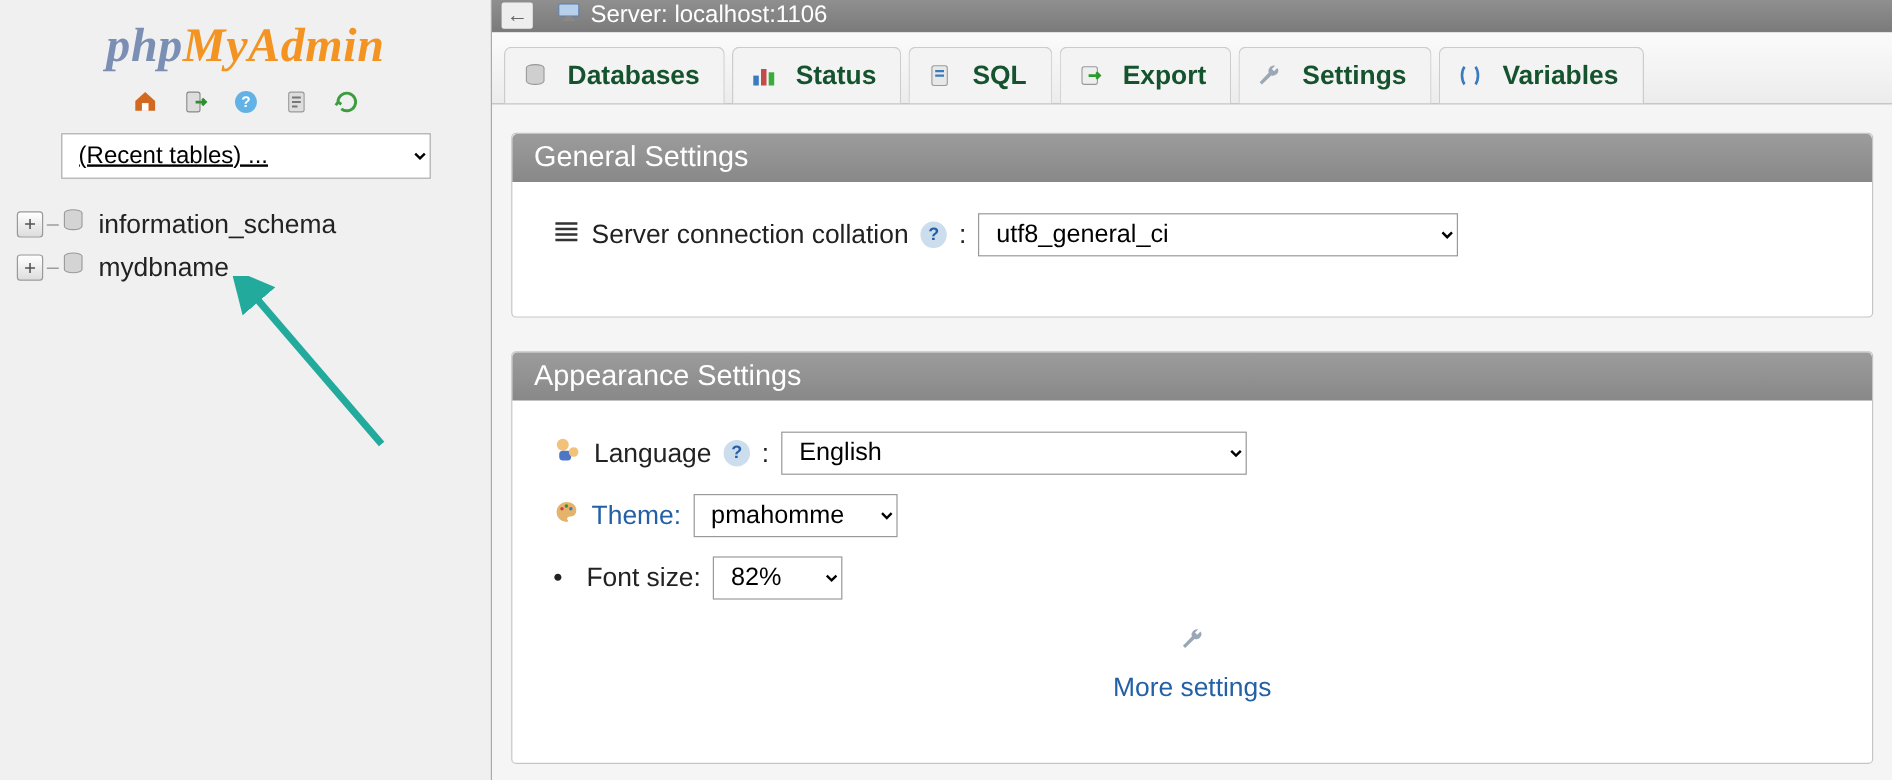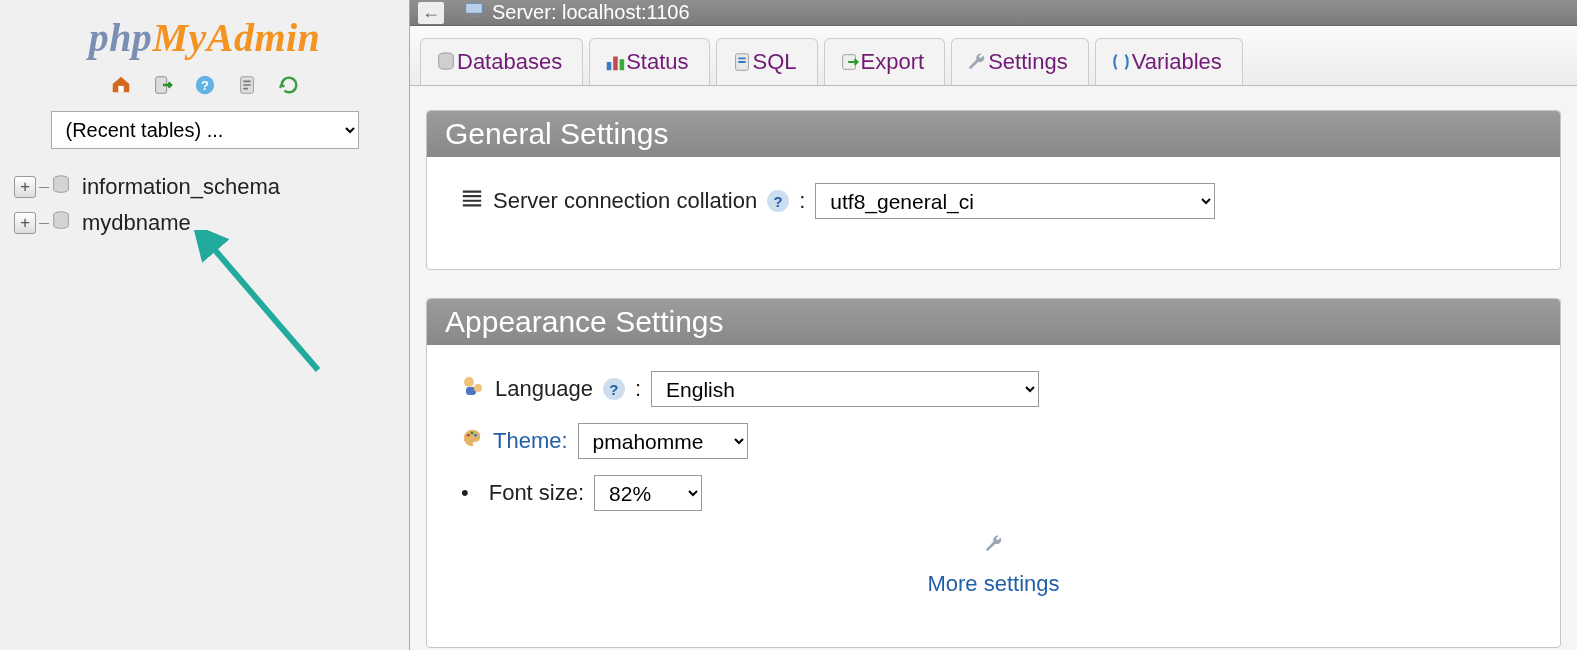--- a/index.html
+++ b/index.html
@@ -39,20 +39,21 @@
   .tb-icon { width: 28px; height: 24px; display: inline-flex; align-items:center; justify-content:center; cursor:pointer; }
   .recent-select {
     display: block;
     margin: 14px auto 20px;
     width: 308px;
     height: 38px;
     font-size: 20px;
     padding: 2px 10px;
     border: 1px solid #aaa;
     background: #fff;
+    text-decoration: underline;
   }
   .db-tree { list-style: none; padding-left: 14px; }
   .db-tree li {
     display: flex;
     align-items: center;
     height: 36px;
     font-size: 22px;
     color: #222;
     cursor: pointer;
   }
@@ -105,45 +106,45 @@
   .tabbar {
     background: linear-gradient(#fbfbfb,#ececec);
     border-bottom: 1px solid #bbb;
     display: flex;
     padding: 12px 10px 0;
     gap: 6px;
   }
   .tab {
     display: flex;
     align-items: center;
-    gap: 0;
+    gap: 16px;
     padding: 10px 20px 10px 14px;
     font-size: 22px;
-    font-weight: normal;
-    color: #701a75;
+    font-weight: bold;
+    color: #14532d;
     background: #f3f3f3;
     border-radius: 6px 6px 0 0;
     border: 1px solid #ccc;
     border-bottom: none;
     cursor: pointer;
   }
   .tab-icon { width:22px; height:22px; display:inline-flex; align-items:center; justify-content:center; }
 
   .content { padding: 24px 16px 16px; overflow:auto; }
 
   .panel {
     background: #fff;
     border: 1px solid #c5c5c5;
     border-radius: 4px;
     margin-bottom: 28px;
   }
   .panel-header {
     background: linear-gradient(#9c9c9c,#888);
     color: #fff;
-    font-size: 30px;
+    font-size: 24px;
     padding: 6px 18px;
     border-radius: 4px 4px 0 0;
   }
   .panel-body {
     padding: 26px 34px 34px;
   }
   .row {
     display: flex;
     align-items: center;
     gap: 10px;

